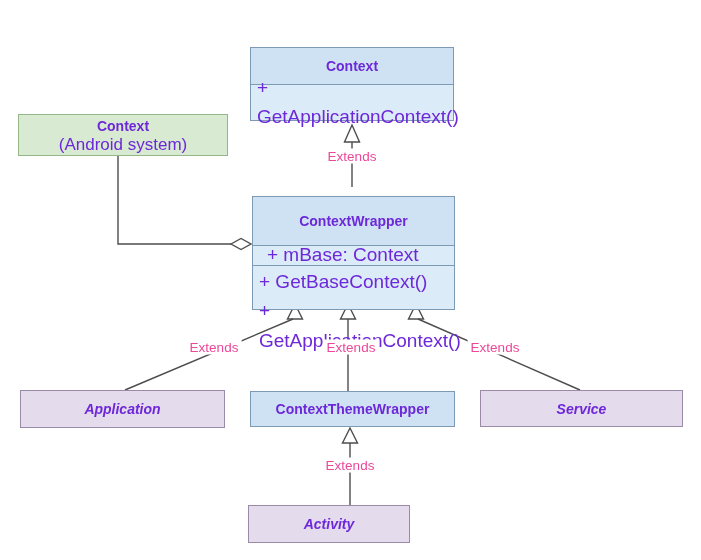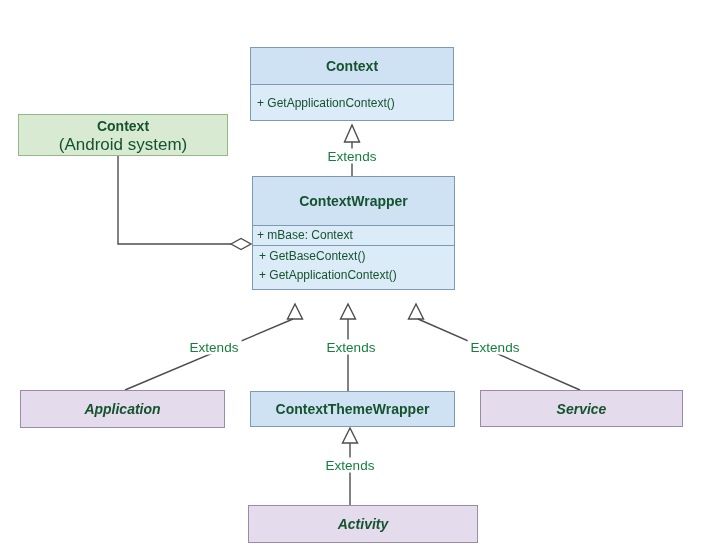--- a/index.html
+++ b/index.html
@@ -17,46 +17,46 @@
   }
   #connectors {
     position: absolute;
     left: 0; top: 0;
     z-index: 1;
   }
   .node {
     position: absolute;
     box-sizing: border-box;
     z-index: 2;
-    color: #14532d;
+    color: #6d28d9;
   }
   
   .blue  { border: 1.5px solid #7d9ab5; background: #dcebf8; }
   .green { border: 1.5px solid #93b787; background: #d9ead3; }
   .purple{ border: 1.5px solid #9b8aa8; background: #e4dbec; font-style: italic; }
 
   .hdr {
     background: #cfe2f3;
     font-weight: bold;
     font-size: 14px;
     text-align: center;
     display: flex;
     align-items: center;
     justify-content: center;
   }
   .compartment {
     border-top: 1.4px solid #7d9ab5;
     background: #dcebf8;
-    font-size: 12px;
+    font-size: 19px;
     padding: 2px 6px;
     line-height: 1.5;
     text-align: left;
   }
   .compartment.tight {
-    padding: 0 4px;
+    padding: 0 14px;
     line-height: 18px;
   }
   .simple {
     display: flex;
     align-items: center;
     justify-content: center;
     font-weight: bold;
     font-size: 14px;
     text-align: center;
   }
@@ -64,21 +64,21 @@
   .green .sub-line   { font-weight: normal; font-size: 17px; line-height: 18px; }
   .green { text-align: center; padding-top: 2px; }
 
   .edge-label {
     position: absolute;
     z-index: 3;
     transform: translate(-50%, -50%);
     background: #ffffff;
     padding: 0 3px;
     font-size: 13.5px;
-    color: #15803d;
+    color: #ec4899;
     white-space: nowrap;
   }
   .watermark {
     position: absolute;
     z-index: 3;
     font-size: 11.5px;
     color: #3d3d3d;
     white-space: nowrap;
   }
 </style>
@@ -113,42 +113,42 @@
   <div class="node blue" style="left:250px; top:47px; width:204px;">
     <div class="hdr" style="height:36px;">Context</div>
     <div class="compartment" style="height:36px; box-sizing:border-box; display:flex; align-items:center;">+ GetApplicationContext()</div>
   </div>
 
   <div class="node green" style="left:18px; top:114px; width:210px; height:42px;">
     <div class="title-line">Context</div>
     <div class="sub-line">(Android system)</div>
   </div>
 
-  <div class="node blue" style="left:252px; top:176px; width:203px;">
+  <div class="node blue" style="left:252px; top:196px; width:203px;">
     <div class="hdr" style="height:48px;">ContextWrapper</div>
     <div class="compartment tight" style="height:19px;">+ mBase: Context</div>
     <div class="compartment" style="height:44px; box-sizing:border-box; line-height:1.55; padding-top:1px;">
       <div>+ GetBaseContext()</div>
       <div>+ GetApplicationContext()</div>
     </div>
   </div>
 
   <div class="node purple simple" style="left:20px; top:390px; width:205px; height:38px;">
     <span>Application</span>
   </div>
 
   <div class="node blue simple" style="left:250px; top:391px; width:205px; height:36px; background:#cfe2f3;">
     <span>ContextThemeWrapper</span>
   </div>
 
   <div class="node purple simple" style="left:480px; top:390px; width:203px; height:37px;">
     <span>Service</span>
   </div>
 
-  <div class="node purple simple" style="left:248px; top:505px; width:230px; height:38px;">
+  <div class="node purple simple" style="left:248px; top:505px; width:162px; height:38px;">
     <span>Activity</span>
   </div>
 
   <div class="edge-label" style="left:352px; top:156px;">Extends</div>
 
   <div class="edge-label" style="left:214px; top:347px;">Extends</div>
 
   <div class="edge-label" style="left:351px; top:347px;">Extends</div>
 
   <div class="edge-label" style="left:495px; top:347px;">Extends</div>

